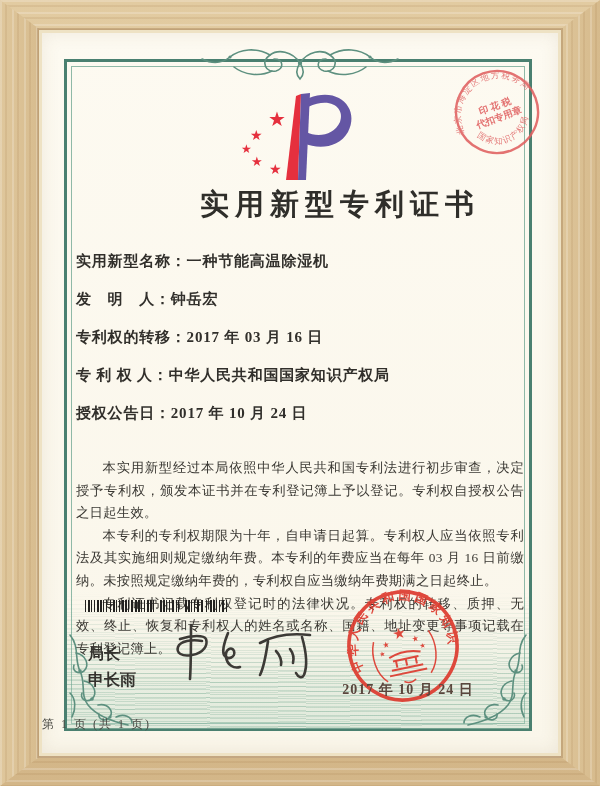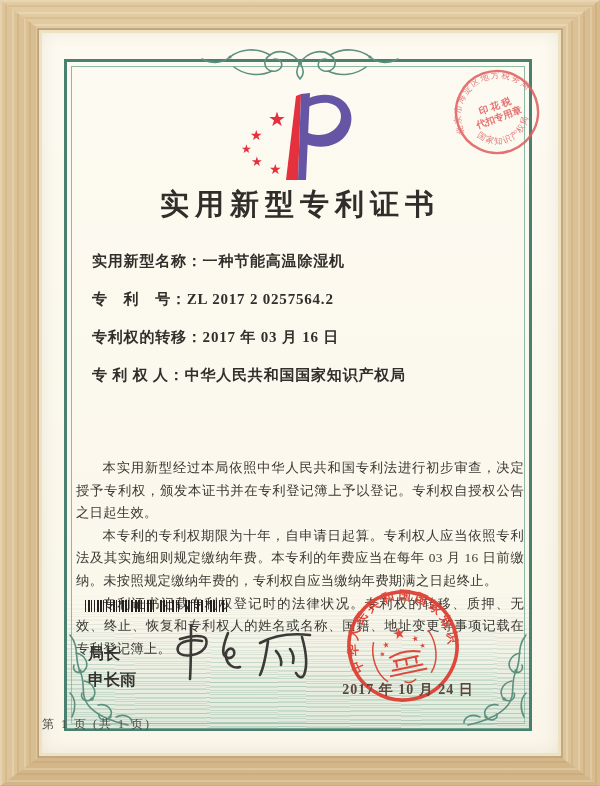--- a/index.html
+++ b/index.html
@@ -33,22 +33,22 @@
   .guilloche{
     left:25px;right:29px;top:558px;bottom:24px;
     background:
       repeating-linear-gradient(0.6deg, rgba(110,165,140,.28) 0 1px, rgba(110,165,140,0) 1px 4px),
       repeating-linear-gradient(-0.8deg, rgba(110,165,140,.22) 0 1px, rgba(110,165,140,0) 1px 5px),
       linear-gradient(rgba(190,220,205,0), rgba(185,215,198,.40));
     -webkit-mask-image:linear-gradient(rgba(0,0,0,0) 0, rgba(0,0,0,1) 90px);
     mask-image:linear-gradient(rgba(0,0,0,0) 0, rgba(0,0,0,1) 90px);
   }
   .cert-no{left:34px;top:72px;font-size:13.5px;letter-spacing:2px;font-weight:600;color:#45443f;}
-  .title{left:0;top:152px;width:100%;text-align:center;font-size:29px;font-weight:700;letter-spacing:6px;color:#2f2e2a;}
-  .fields{left:50px;top:216px;right:30px;}
+  .title{left:0;top:152px;width:100%;text-align:center;font-size:29px;font-weight:700;letter-spacing:6px;color:#2f2e2a;padding-left:40px;}
+  .fields{left:34px;top:216px;right:30px;}
   .field-row{font-size:15px;font-weight:600;letter-spacing:.8px;color:#312f2b;line-height:24px;margin-bottom:14px;white-space:nowrap;}
   .paras{left:34px;right:34px;top:424px;color:#3a3833;}
   .paras p{margin:0;font-size:13.3px;line-height:22.6px;text-align:justify;text-indent:2em;letter-spacing:.3px;font-weight:500;}
   .barcode{
     left:43px;top:567px;width:142px;height:12px;
     background:repeating-linear-gradient(90deg,#22211f 0 1.5px,transparent 1.5px 3px,#22211f 3px 5px,transparent 5px 6px,#22211f 6px 6.8px,transparent 6.8px 9px,#22211f 9px 10px,transparent 10px 12.5px);
   }
   .director{left:46px;top:608px;font-size:16px;font-weight:600;color:#34322e;line-height:26px;}
   .seal-date{left:281px;top:648px;width:170px;text-align:center;font-size:14px;font-weight:600;letter-spacing:1px;color:#5a463d;}
   .footer{left:0;top:683px;width:100%;font-size:12px;letter-spacing:2px;color:#4a4a44;}
@@ -149,23 +149,24 @@
       <text x="50" y="59" text-anchor="middle" fill="#e06060" font-size="9.5" font-weight="bold" class="seal-text">代扣专用章</text>
       <text class="seal-text" fill="#e06868" font-size="8.4" letter-spacing="1.2">
         <textPath href="#taxBottom" startOffset="2">国家知识产权局</textPath>
       </text>
     </svg>
 
     <div class="abs title">实用新型专利证书</div>
 
     <div class="abs fields">
       <div class="field-row"><span>实用新型名称：</span><span>一种节能高温除湿机</span></div>
-      <div class="field-row"><span>专　利　号：</span><span>ZL 2017 2 0257564.2</span></div>
+      <div class="field-row"><span>发　明　人：</span><span>钟岳宏</span></div>
       <div class="field-row"><span>专利权的转移：</span><span>2017 年 03 月 16 日</span></div>
       <div class="field-row"><span>专 利 权 人：</span><span>中华人民共和国国家知识产权局</span></div>
+      <div class="field-row"><span>授权公告日：</span><span>2017 年 10 月 24 日</span></div>
     </div>
 
     <div class="abs paras">
       <p>本实用新型经过本局依照中华人民共和国专利法进行初步审查，决定授予专利权，颁发本证书并在专利登记簿上予以登记。专利权自授权公告之日起生效。</p>
       <p>本专利的专利权期限为十年，自申请日起算。专利权人应当依照专利法及其实施细则规定缴纳年费。本专利的年费应当在每年 03 月 16 日前缴纳。未按照规定缴纳年费的，专利权自应当缴纳年费期满之日起终止。</p>
       <p>专利证书记载专利权登记时的法律状况。专利权的转移、质押、无效、终止、恢复和专利权人的姓名或名称、国籍、地址变更等事项记载在专利登记簿上。</p>
     </div>
 
     <div class="abs barcode"></div>
 

